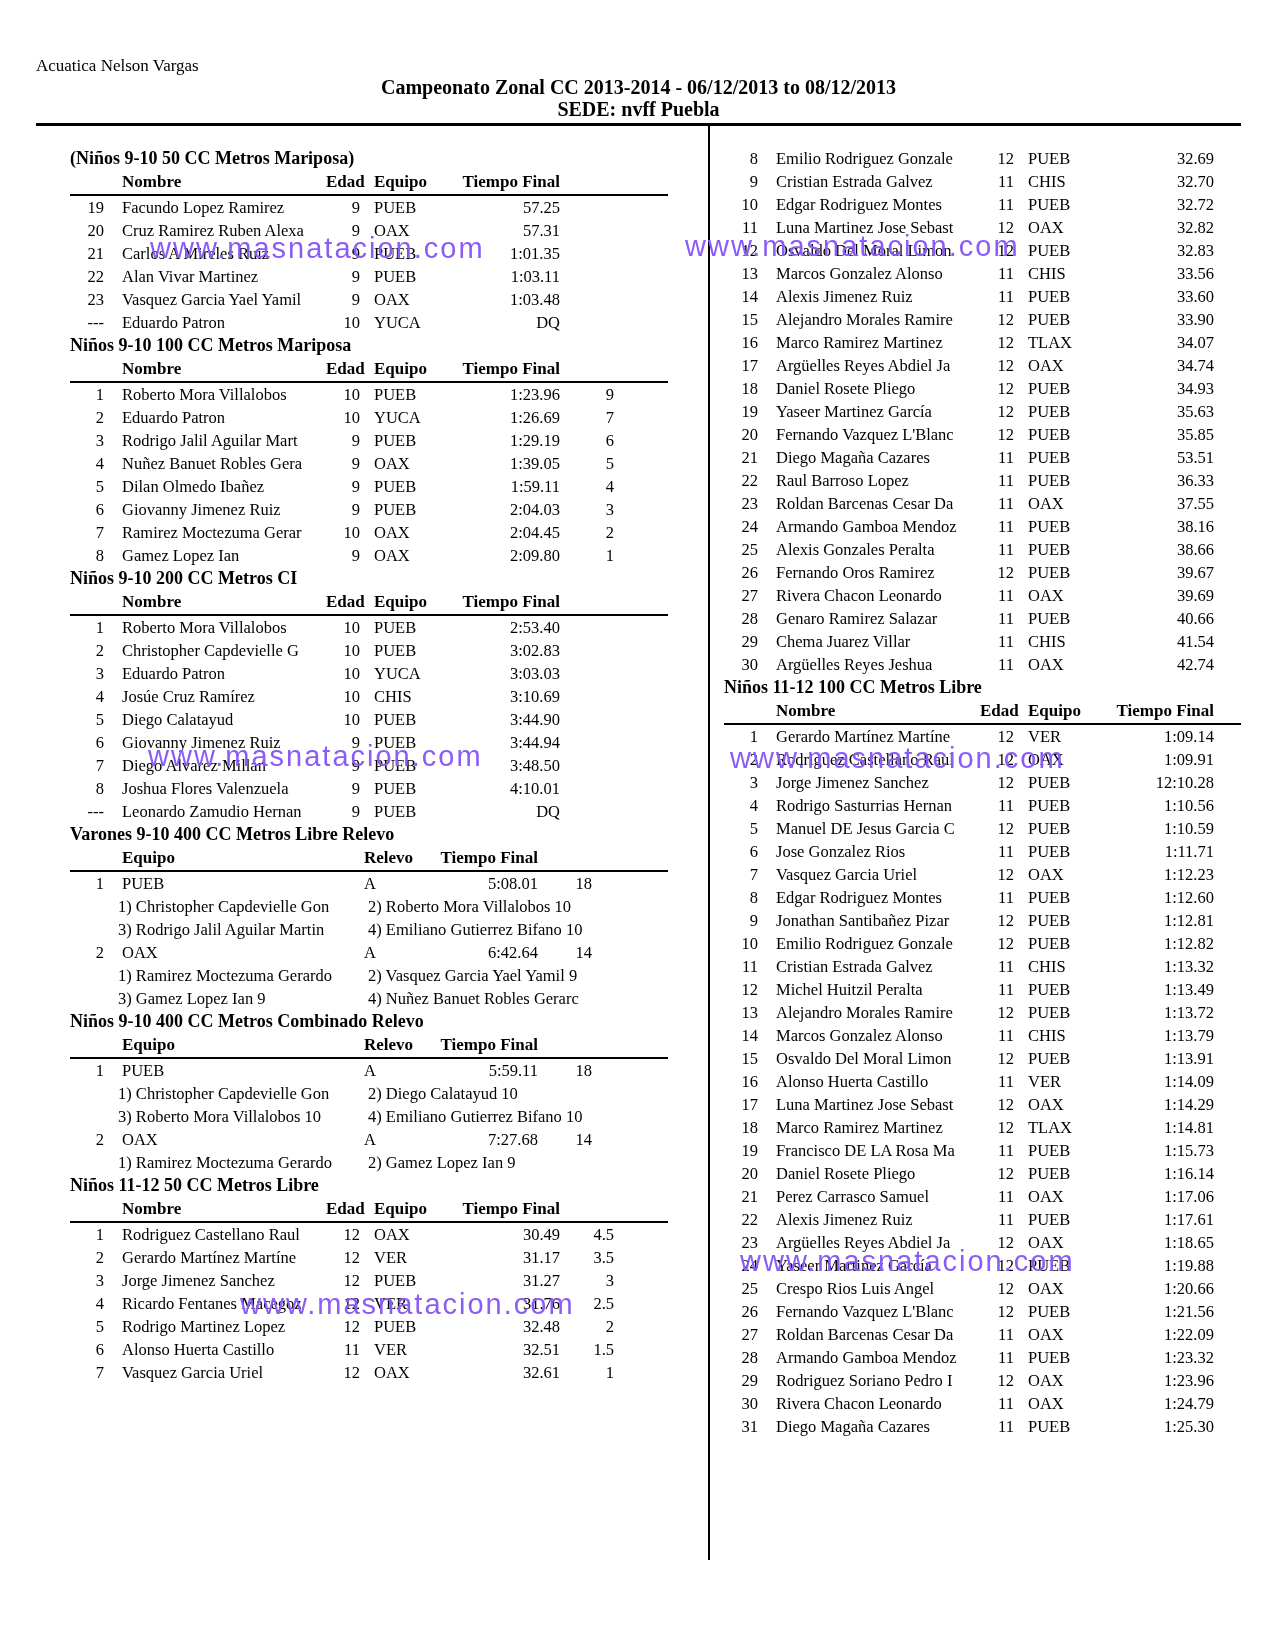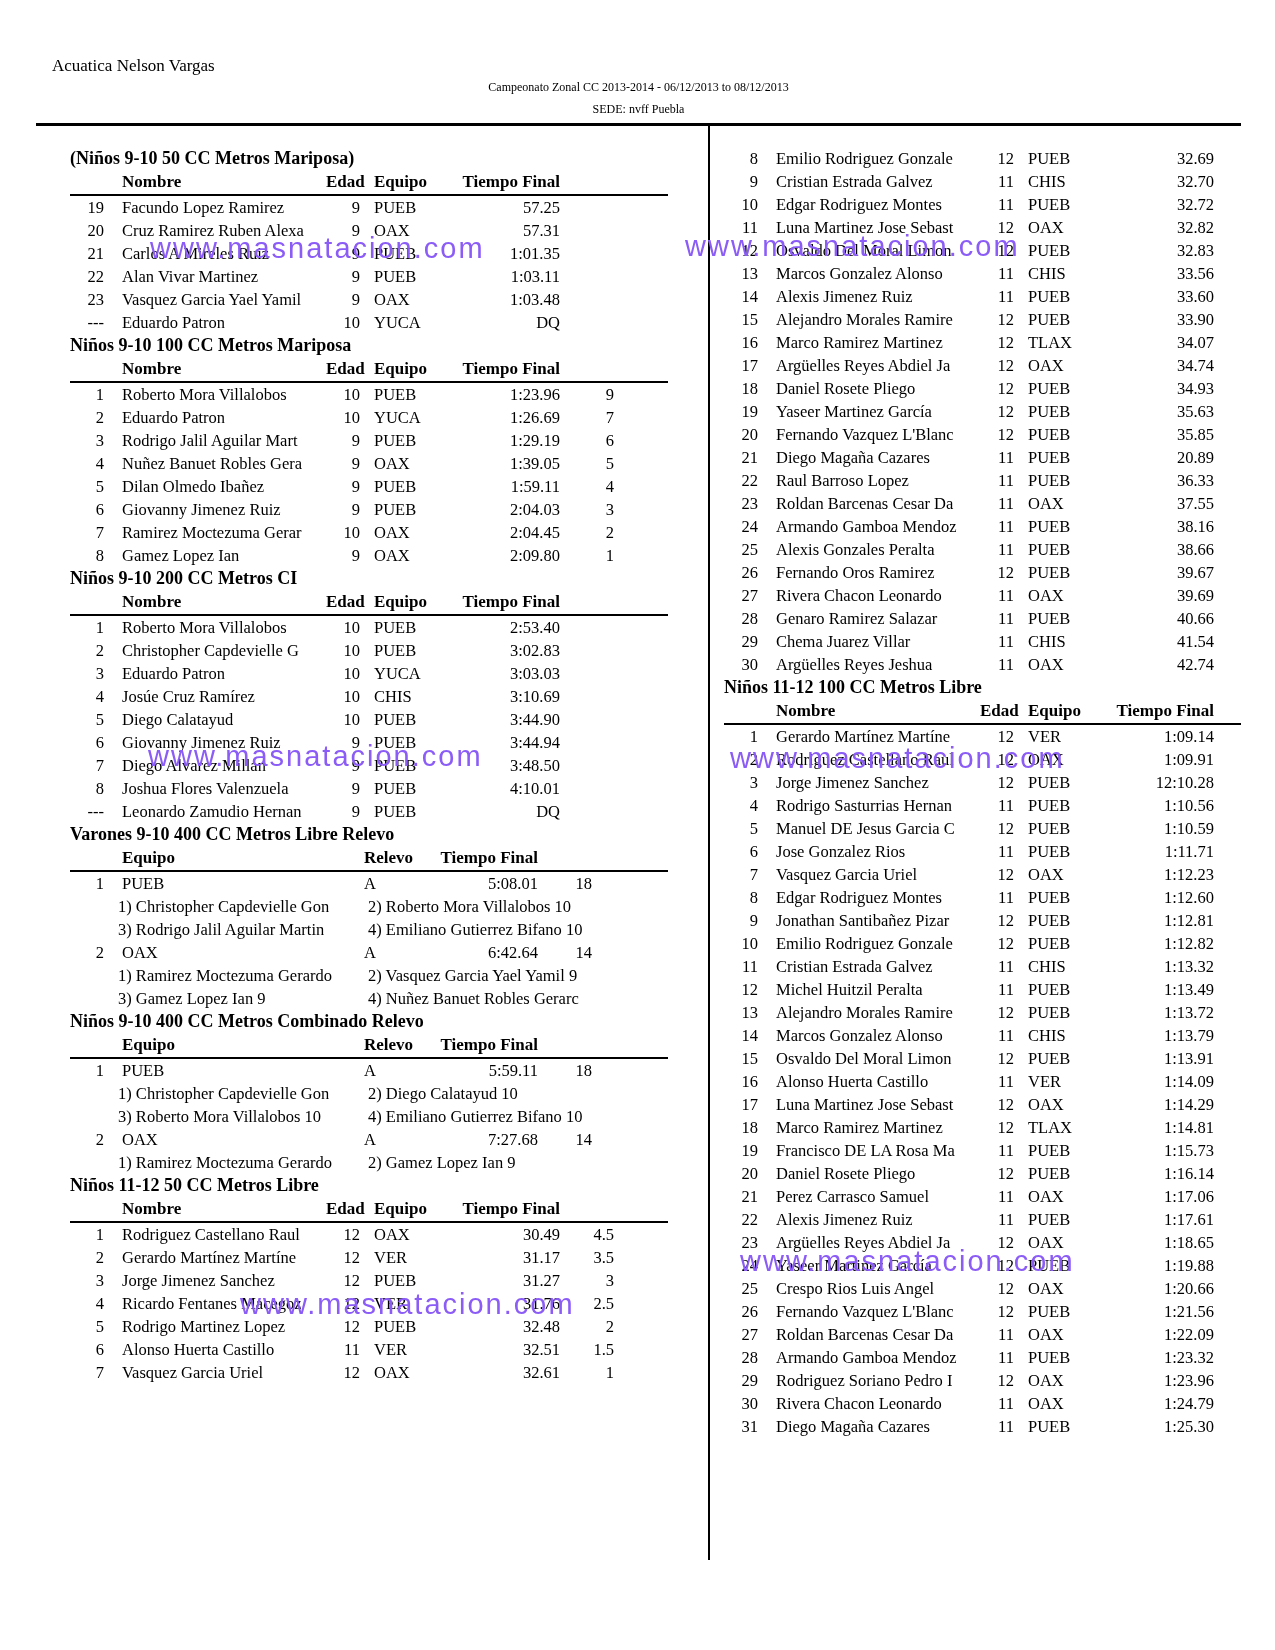--- a/index.html
+++ b/index.html
@@ -1,20 +1,20 @@
 <!DOCTYPE html>
 <html><head>
 <meta charset="utf-8">
 <style>
   html,body{margin:0;padding:0;background:#ffffff;color:#000;}
   body{width:1275px;height:1650px;position:relative;overflow:hidden;
        font-family:"Liberation Serif","DejaVu Serif",serif;}
   .content{padding:56px 34px 0 36px;position:relative;}
-  .hdr-row{display:flex;justify-content:flex-start;font-size:17px;line-height:20px;margin-left:16px;}
-  .center{text-align:center;font-weight:normal;font-size:12px;line-height:22px;}
+  .hdr-row{display:flex;justify-content:flex-start;font-size:17px;line-height:20px;}
+  .center{text-align:center;font-weight:bold;font-size:20px;line-height:22px;}
   .main-rule{border-bottom:3.5px solid #000;margin-top:3px;}
   .cols{display:flex;height:1434px;overflow:hidden;}
   .col{box-sizing:border-box;padding-top:21px;margin-left:34px;}
   .col-left{width:606px;padding-right:6px;}
   .col-right{width:599px;border-left:2.5px solid #000;padding-left:14px;}
   .sec-title{font-weight:bold;font-size:18px;line-height:22px;margin-top:12px;white-space:nowrap;}
   .irow{display:grid;grid-template-columns:44px 212px 34px 92px 108px 54px;
         font-size:16.5px;line-height:23px;align-items:baseline;}
   .rrow{display:grid;grid-template-columns:44px 232px 66px 126px 54px;
         font-size:16.5px;line-height:23px;align-items:baseline;}
@@ -450,21 +450,21 @@
             <span class="c-edad">12</span>
             <span class="c-equipo">PUEB</span>
             <span class="c-time">35.85</span>
             <span class="c-pts"></span>
           </div>
           <div class="irow">
             <span class="c-rank">21</span>
             <span class="c-name">Diego Magaña Cazares</span>
             <span class="c-edad">11</span>
             <span class="c-equipo">PUEB</span>
-            <span class="c-time">20.89</span>
+            <span class="c-time">53.51</span>
             <span class="c-pts"></span>
           </div>
           <div class="irow">
             <span class="c-rank">22</span>
             <span class="c-name">Raul Barroso Lopez</span>
             <span class="c-edad">11</span>
             <span class="c-equipo">PUEB</span>
             <span class="c-time">36.33</span>
             <span class="c-pts"></span>
           </div>

